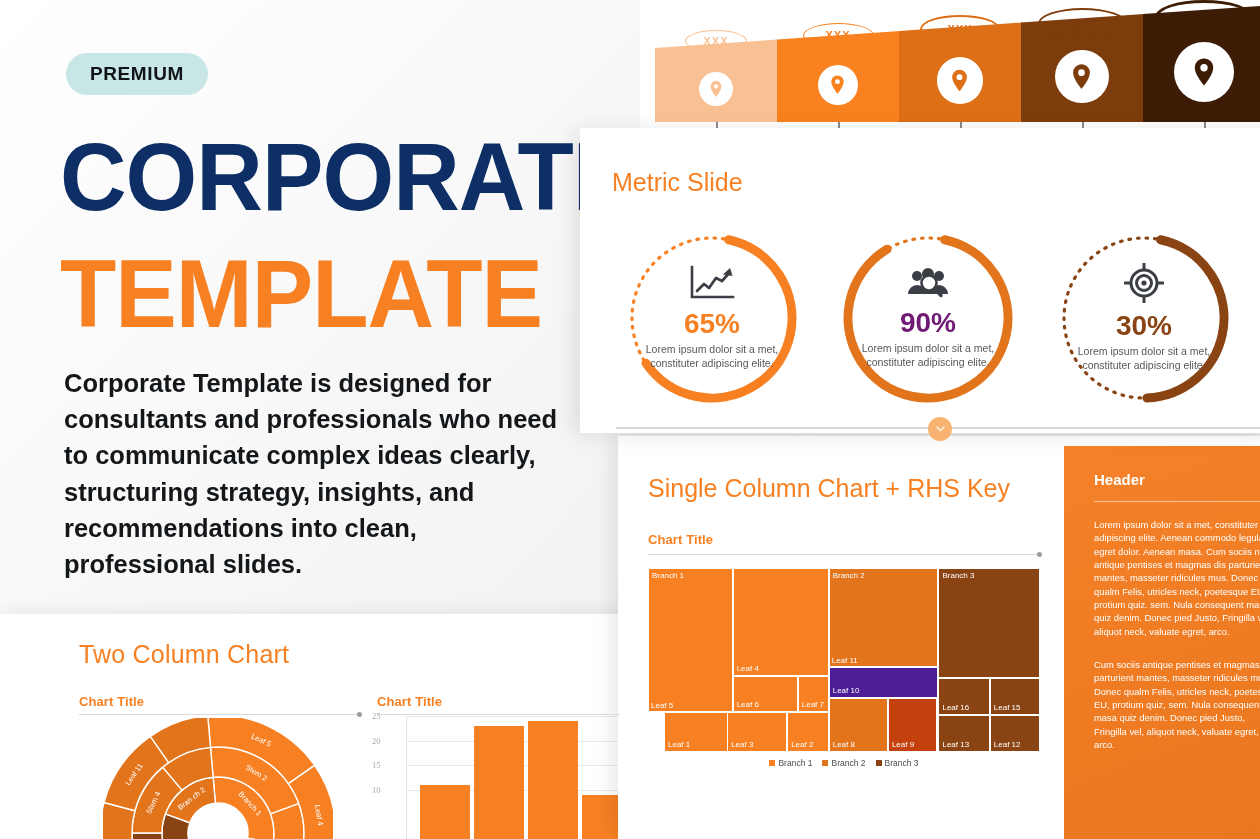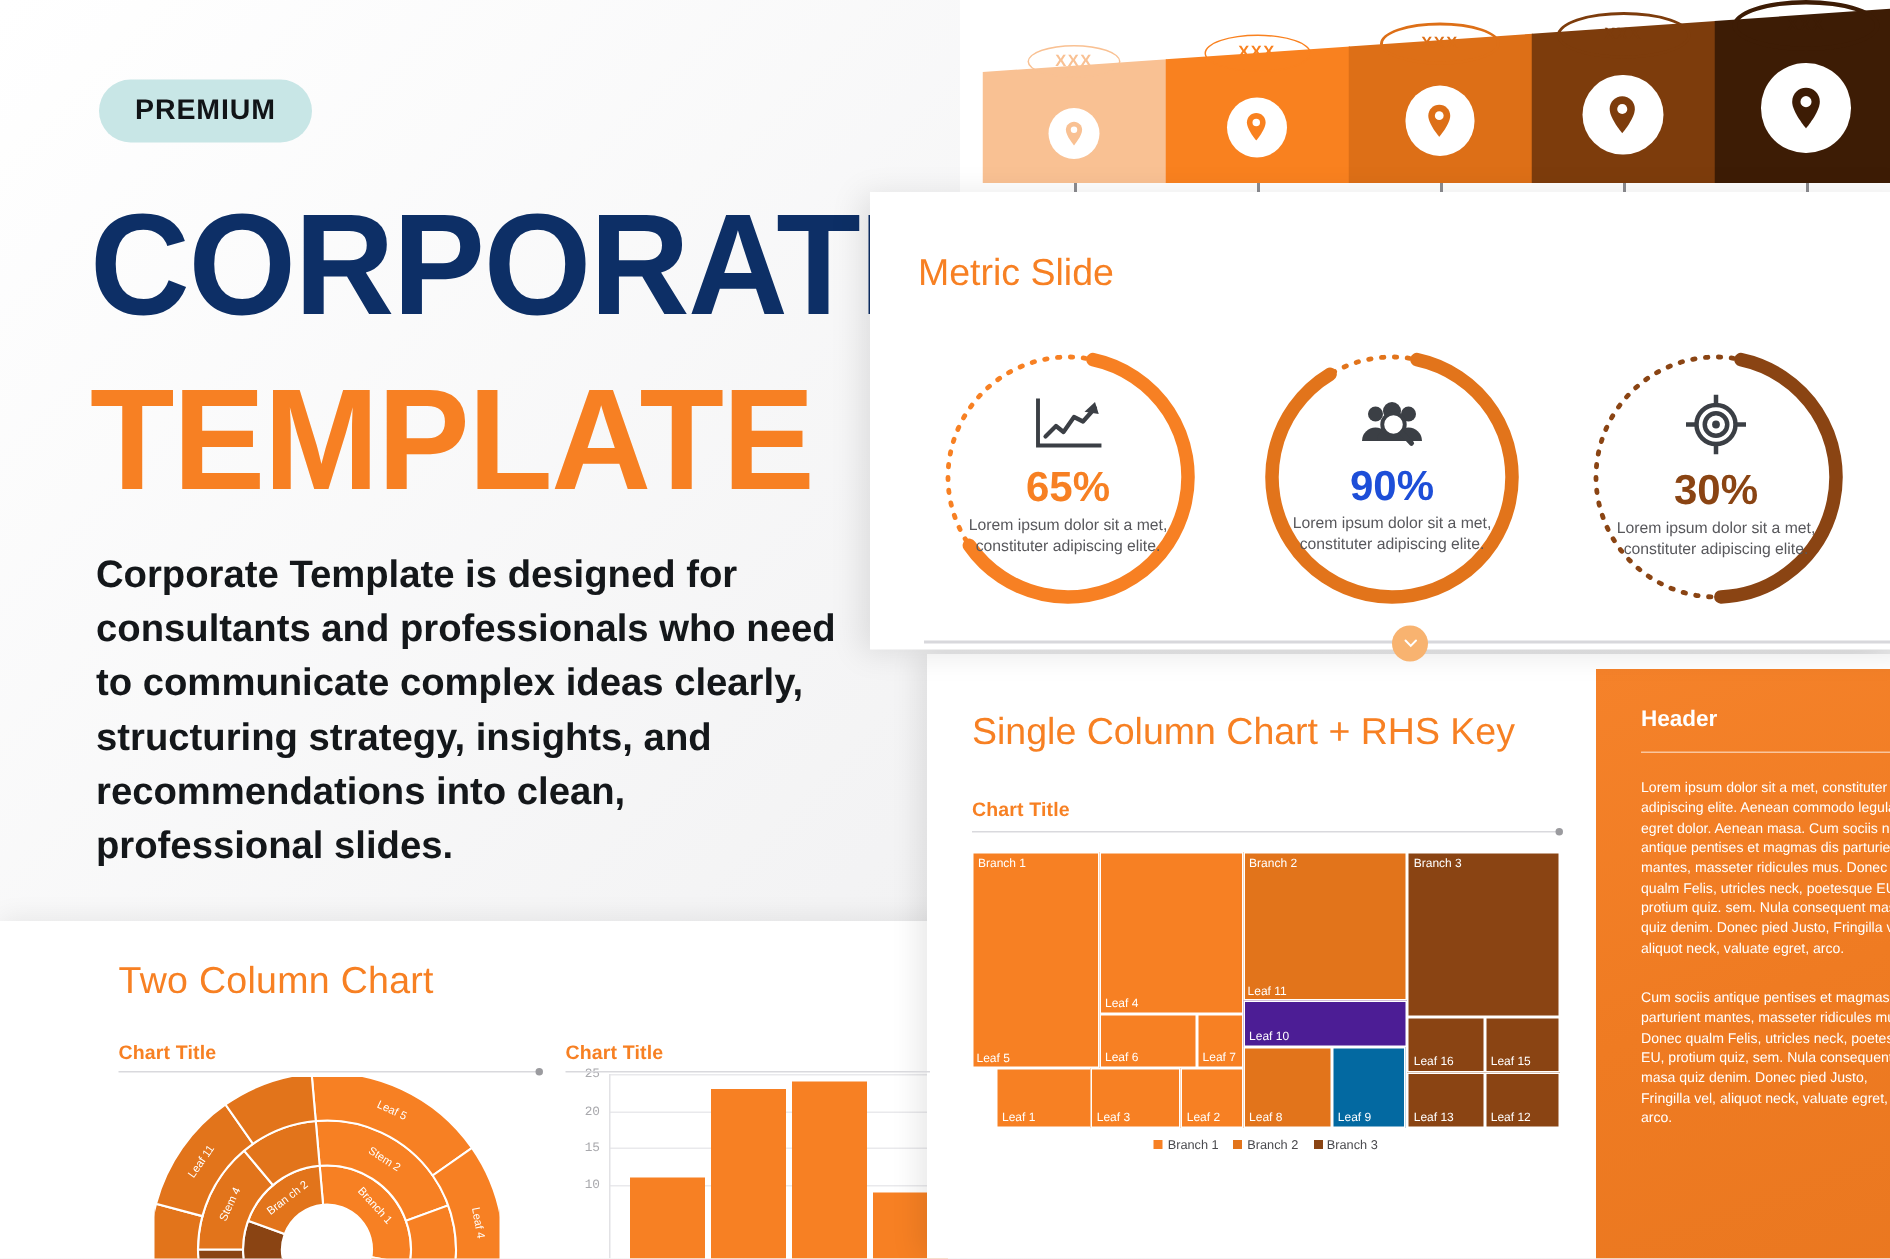--- a/index.html
+++ b/index.html
@@ -56,22 +56,22 @@
   }
   .mini-rule { position: absolute; height: 1px; background: #d9d9dd; }
   .rule-dot {
     position: absolute; width: 5px; height: 5px; border-radius: 50%;
     background: #9b9b9f;
   }
   #sunburst-wrap { position: absolute; left: 103px; top: 718px; width: 230px; height: 121px; }
   #barchart-wrap { position: absolute; left: 372px; top: 716px; width: 250px; height: 123px; }
   .bc-grid { position: absolute; left: 34px; right: 0; height: 1px; background: #e9e9ec; }
   .bc-tick {
-    position: absolute; left: 0; width: 28px; text-align: right;
-    font-size: 8.5px; color: #a9a9ad; font-family: Liberation Mono, monospace;
+    position: absolute; left: 0; width: 28px; 
+    font-size: 8.5px; color: #a9a9ad; font-family: Liberation Serif, serif;
   }
   .bc-axis { position: absolute; left: 34px; top: 0; bottom: 0; width: 1px; background: #e2e2e5; }
   .bar { position: absolute; bottom: 0; background: #f78023; }
 
   
   #timeline-banner {
     position: absolute; left: 640px; top: 0; width: 620px; height: 135px;
     background: #ffffff; overflow: hidden; z-index: 1;
   }
   .tl-seg { position: absolute; top: 0; }
@@ -262,21 +262,21 @@
         <div class="metric-icon"><svg width="46" height="34" viewBox="0 0 46 34">
      <circle cx="12" cy="10" r="5" fill="#3b3f45"></circle>
             <path d="M3 28 a9 9 0 0 1 18 0 z" fill="#3b3f45"></path>
      <circle cx="34" cy="10" r="5" fill="#3b3f45"></circle>
             <path d="M25 28 a9 9 0 0 1 18 0 z" fill="#3b3f45"></path>
      <circle cx="23" cy="8" r="6" fill="#3b3f45"></circle>
             <path d="M13 28 a10 10 0 0 1 20 0 z" fill="#3b3f45"></path>
      <circle cx="24" cy="17" r="7.5" fill="#ffffff" stroke="#3b3f45" stroke-width="2.6"></circle>
      <line x1="29.5" y1="22.5" x2="36" y2="29.5" stroke="#3b3f45" stroke-width="3.4" stroke-linecap="round"></line>
    </svg></div>
-        <div class="metric-pct" style="color:#1d4ed8">90%</div>
+        <div class="metric-pct" style="color:#701a75">90%</div>
         <div class="metric-desc">Lorem ipsum dolor sit a met, constituter adipiscing elite.</div>
       </div>
     </div>
     <div class="metric-ring" style="left: 474px;">
       <svg width="180" height="180" viewBox="0 0 180 180" style="position:absolute;left:0;top:0">
         <circle cx="90" cy="90" r="80" fill="none" stroke="#8a4413" stroke-width="3.2" stroke-dasharray="1.6 7" stroke-linecap="round"></circle>
         <circle cx="90" cy="90" r="80" fill="none" stroke="#8a4413" stroke-width="9" stroke-linecap="round" stroke-dasharray="231.22121930420877 502.6548245743669" transform="rotate(-78 90 90)"></circle>
       </svg>
       <div class="metric-inner">
         <div class="metric-icon"><svg width="40" height="40" viewBox="0 0 40 40">
@@ -332,21 +332,21 @@
       <div class="tm-cell top-lab" style="left: 180.712px; top: 0px; width: 109.76px; height: 99.36px; background: rgb(226, 116, 27); border: 1.5px solid rgb(255, 255, 255);"><span>Branch 2</span></div>
       <div class="tm-cell bot-lab" style="left: 180.712px; top: 0px; width: 109.76px; height: 99.36px; background: transparent; border: none;">
         <span>Leaf 11</span>
       </div>
       <div class="tm-cell bot-lab" style="left: 180.712px; top: 99.36px; width: 109.76px; height: 31px; background: #4c1d95; border: 1.5px solid rgb(255, 255, 255);">
         <span>Leaf 10</span>
       </div>
       <div class="tm-cell bot-lab" style="left: 180.712px; top: 129.72px; width: 59.192px; height: 54.28px; background: rgb(226, 116, 27); border: 1.5px solid rgb(255, 255, 255);">
         <span>Leaf 8</span>
       </div>
-      <div class="tm-cell bot-lab" style="left: 239.904px; top: 129.72px; width: 49px; height: 54.28px; background: #0369a1; border: 1.5px solid rgb(255, 255, 255);">
+      <div class="tm-cell bot-lab" style="left: 239.904px; top: 129.72px; width: 49px; height: 54.28px; background: #c2410c; border: 1.5px solid rgb(255, 255, 255);">
         <span>Leaf 9</span>
       </div>
       <div class="tm-cell top-lab" style="left: 290.472px; top: 0px; width: 101.528px; height: 110.4px; background: rgb(138, 68, 19); border: 1.5px solid rgb(255, 255, 255);"><span>Branch 3</span></div>
       <div class="tm-cell bot-lab" style="left: 290.472px; top: 110.4px; width: 51.352px; height: 36.8px; background: rgb(138, 68, 19); border: 1.5px solid rgb(255, 255, 255);">
         <span>Leaf 16</span>
       </div>
       <div class="tm-cell bot-lab" style="left: 341.824px; top: 110.4px; width: 50.176px; height: 36.8px; background: rgb(138, 68, 19); border: 1.5px solid rgb(255, 255, 255);">
         <span>Leaf 15</span>
       </div>
       <div class="tm-cell bot-lab" style="left: 290.472px; top: 147.2px; width: 51.352px; height: 36.8px; background: rgb(138, 68, 19); border: 1.5px solid rgb(255, 255, 255);">

